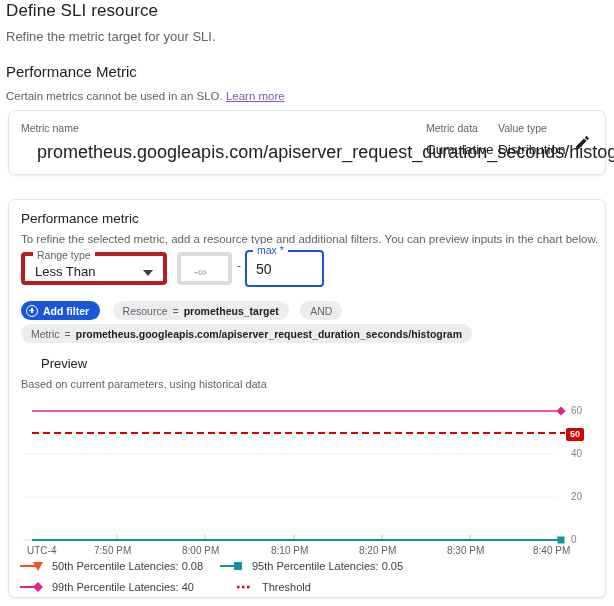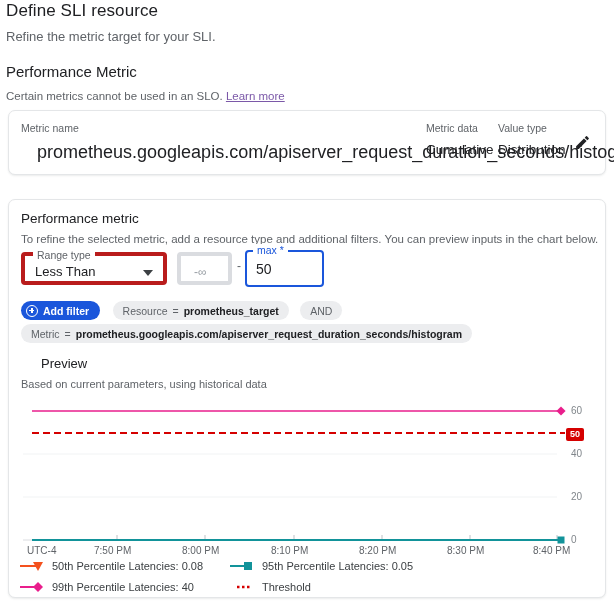--- a/index.html
+++ b/index.html
@@ -315,21 +315,21 @@
     <div class="leg-item" style="left:0px; top:0px;">
       <span class="leg-mark">
         <svg width="26" height="12" viewBox="0 0 26 12">
           <line x1="0" y1="6" x2="20" y2="6" stroke="#f4511e" stroke-width="2"></line>
           <path d="M13 2 L23 2 L18 11 Z" fill="#f4511e"></path>
         </svg>
       </span>
       <span class="leg-text">50th Percentile Latencies: 0.08</span>
     </div>
 
-    <div class="leg-item" style="left:210px; top:0px;">
+    <div class="leg-item" style="left:200px; top:0px;">
       <span class="leg-mark">
         <svg width="26" height="12" viewBox="0 0 26 12">
           <line x1="0" y1="6" x2="20" y2="6" stroke="#12939a" stroke-width="2"></line>
           <rect x="14" y="2" width="8" height="8" fill="#12939a"></rect>
         </svg>
       </span>
       <span class="leg-text">95th Percentile Latencies: 0.05</span>
     </div>
 
     <div class="leg-item" style="left:0px; top:21px;">

